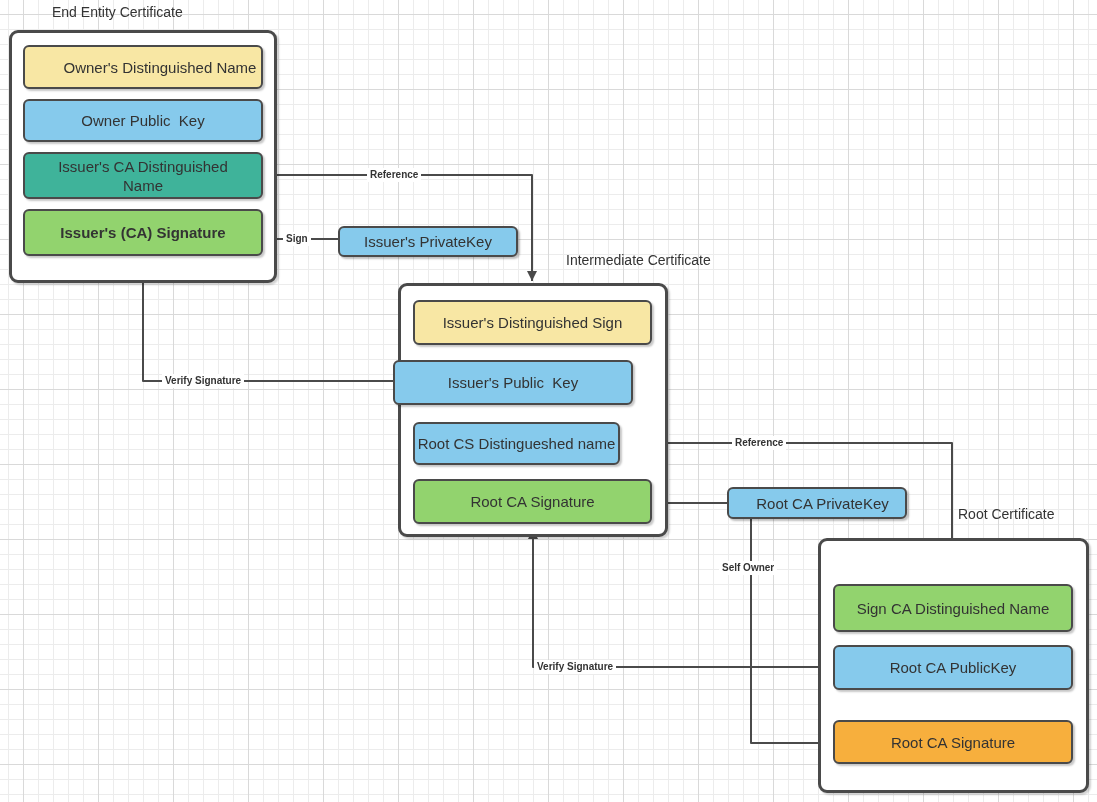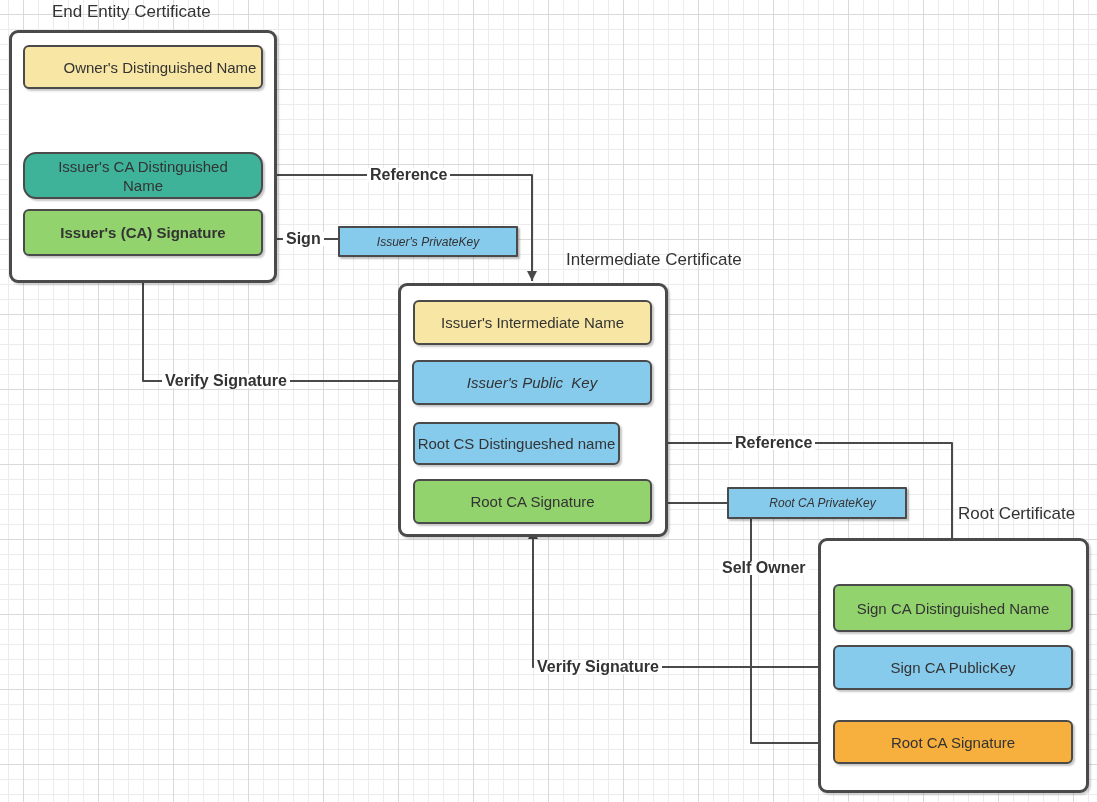--- a/index.html
+++ b/index.html
@@ -36,21 +36,21 @@
   .edge {
     fill: none;
     stroke: var(--stroke);
     stroke-width: 2;
     stroke-linejoin: round;
   }
   .arrowhead { fill: var(--stroke); }
 
   .cert-title {
     position: absolute;
-    font-size: 17px;
+    font-size: 14px;
     line-height: 18px;
     color: var(--text);
     white-space: nowrap;
   }
 
   .cert {
     position: absolute;
     background: var(--bg);
     border: 3px solid var(--stroke);
     border-radius: 9px;
@@ -71,31 +71,30 @@
     border-radius: 6px;
     box-shadow: 2px 2px 2px rgba(0,0,0,0.22);
   }
 
   .key-box {
     position: absolute;
     display: flex;
     align-items: center;
     justify-content: center;
     text-align: center;
-    font-size: 12px;
+    font-size: 15px;
     color: var(--text);
     border: 2px solid var(--stroke);
-    border-radius: 1px;
+    border-radius: 6px;
     box-shadow: 2px 2px 2px rgba(0,0,0,0.25);
-    font-style: italic;
   }
 
   .edge-label {
     position: absolute;
-    font-size: 16px;
+    font-size: 10px;
     font-weight: bold;
     line-height: 14px;
     color: var(--text);
     background: var(--bg);
     padding: 0 3px;
     white-space: nowrap;
   }
 </style>
 </head>
 <body>
@@ -119,31 +118,32 @@
 
   <div class="cert-title" style="left:52px; top:3px;">End Entity Certificate</div>
   <div class="cert-title" style="left:566px; top:251px;">Intermediate Certificate</div>
   <div class="cert-title" style="left:958px; top:505px;">Root Certificate</div>
 
   <div class="cert" style="left:9px; top:30px; width:268px; height:253px;"></div>
   <div class="cert" style="left:398px; top:283px; width:270px; height:254px;"></div>
   <div class="cert" style="left:818px; top:538px; width:271px; height:255px;"></div>
 
   <div class="field" style="left: 23px; top: 45px; width: 240px; height: 44px; background-color: rgb(248, 231, 164); padding-left: 34px;">Owner's Distinguished Name</div>
-  <div class="field" style="left: 23px; top: 152px; width: 240px; height: 47px; background-color: rgb(63, 179, 154); border-radius: 13px;">Issuer's CA Distinguished
+  <div class="field" style="left: 23px; top: 99px; width: 240px; height: 43px; background-color: rgb(134, 202, 236);">Owner Public  Key</div>
+  <div class="field" style="left: 23px; top: 152px; width: 240px; height: 47px; background-color: rgb(63, 179, 154);">Issuer's CA Distinguished
 Name</div>
   <div class="field" style="left: 23px; top: 209px; width: 240px; height: 47px; background-color: rgb(146, 211, 110); font-weight: bold;">Issuer's (CA) Signature</div>
 
-  <div class="field" style="left: 413px; top: 300px; width: 239px; height: 45px; background-color: rgb(248, 231, 164);">Issuer's Intermediate Name</div>
-  <div class="field" style="left: 412px; top: 360px; width: 240px; height: 45px; background-color: rgb(134, 202, 236); font-style: italic;">Issuer's Public  Key</div>
+  <div class="field" style="left: 413px; top: 300px; width: 239px; height: 45px; background-color: rgb(248, 231, 164);">Issuer's Distinguished Sign</div>
+  <div class="field" style="left: 393px; top: 360px; width: 240px; height: 45px; background-color: rgb(134, 202, 236);">Issuer's Public  Key</div>
   <div class="field" style="left: 413px; top: 422px; width: 207px; height: 43px; background-color: rgb(134, 202, 236);">Root CS Distingueshed name</div>
   <div class="field" style="left: 413px; top: 479px; width: 239px; height: 45px; background-color: rgb(146, 211, 110);">Root CA Signature</div>
 
   <div class="field" style="left: 833px; top: 584px; width: 240px; height: 48px; background-color: rgb(146, 211, 110);">Sign CA Distinguished Name</div>
-  <div class="field" style="left: 833px; top: 645px; width: 240px; height: 45px; background-color: rgb(134, 202, 236);">Sign CA PublicKey</div>
+  <div class="field" style="left: 833px; top: 645px; width: 240px; height: 45px; background-color: rgb(134, 202, 236);">Root CA PublicKey</div>
   <div class="field" style="left: 833px; top: 720px; width: 240px; height: 44px; background-color: rgb(247, 175, 61);">Root CA Signature</div>
 
   <div class="key-box" style="left: 338px; top: 226px; width: 180px; height: 31px; background-color: rgb(134, 202, 236);">Issuer's PrivateKey</div>
   <div class="key-box" style="left: 727px; top: 487px; width: 180px; height: 32px; background-color: rgb(134, 202, 236); padding-left: 11px;">Root CA PrivateKey</div>
 
   <span class="edge-label" style="left:283px; top:232px;">Sign</span>
   <span class="edge-label" style="left:367px; top:168px;">Reference</span>
   <span class="edge-label" style="left:162px; top:374px;">Verify Signature</span>
   <span class="edge-label" style="left:732px; top:436px;">Reference</span>
   <span class="edge-label" style="left:719px; top:561px;">Self Owner</span>

